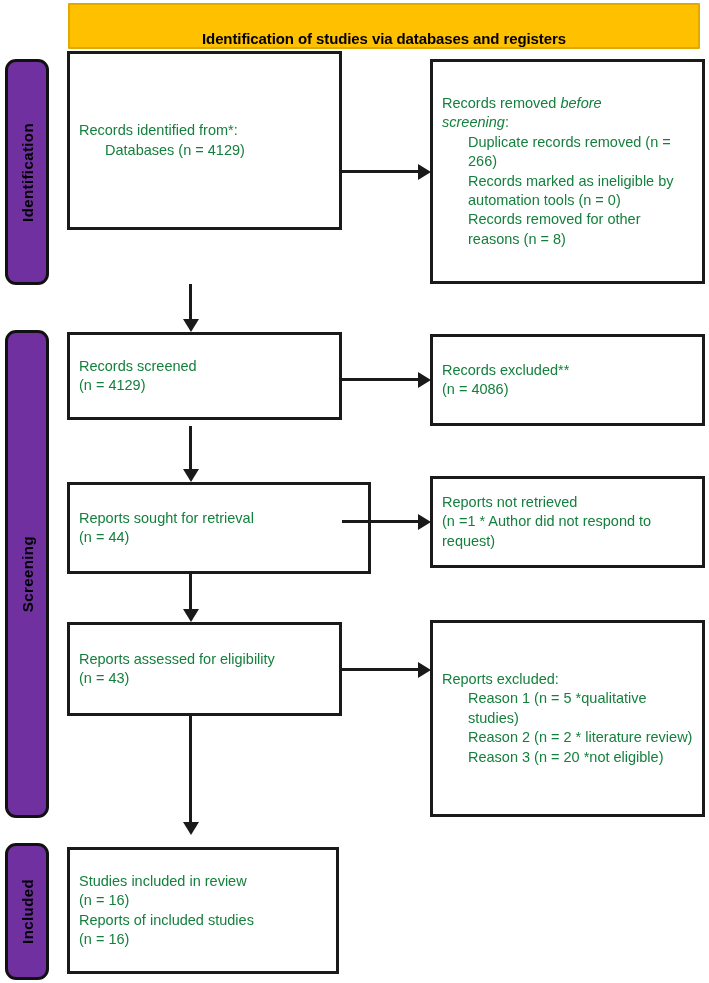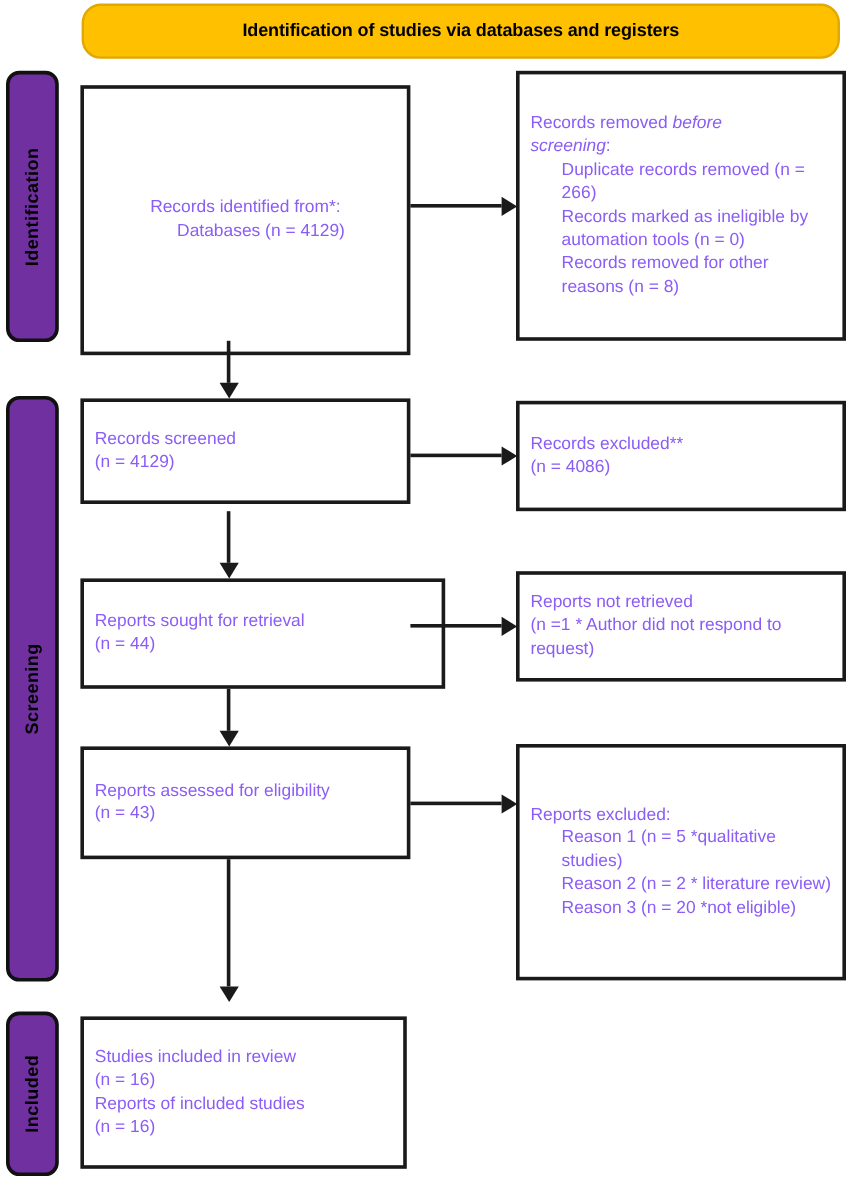--- a/index.html
+++ b/index.html
@@ -22,24 +22,24 @@
 
   
   .phase-banner {
     position: absolute;
     left: 68px;
     top: 3px;
     width: 632px;
     height: 46px;
     background: #FFC000;
     border: 2px solid #E0A800;
-    border-radius: 16px;
+    border-radius: 1px;
     box-sizing: border-box;
     display: flex;
-    align-items: center;
+    align-items: flex-end;
     justify-content: center;
   }
   .phase-banner-text {
     font-size: 15px;
     font-weight: bold;
     color: #000000;
     letter-spacing: -0.1px;
     text-align: center;
     line-height: 1.1;
   }
@@ -76,31 +76,31 @@
     background: #ffffff;
     border: 3px solid #1a1a1a;
     box-sizing: border-box;
     padding: 0 9px;
     display: flex;
     flex-direction: column;
     justify-content: center;
   }
   .box-text {
     font-size: 14.5px;
-    color: #8b5cf6;
+    color: #15803d;
     line-height: 1.34;
     white-space: pre-wrap;
   }
   .box-text.hang {
     padding-left: 26px;
   }
   .ital { font-style: italic; }
 
   
-  .box-identified      { left: 67px; top: 71px;  width: 275px; height: 225px; align-items: center; }
+  .box-identified      { left: 67px; top: 51px;  width: 275px; height: 179px; }
   .box-screened        { left: 67px; top: 332px; width: 275px; height: 88px;  }
   .box-sought          { left: 67px; top: 482px; width: 304px; height: 92px;  }
   .box-assessed        { left: 67px; top: 622px; width: 275px; height: 94px;  }
   .box-included        { left: 67px; top: 847px; width: 272px; height: 127px; }
 
   
   .box-removed         { left: 430px; top: 59px;  width: 275px; height: 225px; }
   .box-excluded        { left: 430px; top: 334px; width: 275px; height: 92px;  }
   .box-notretrieved    { left: 430px; top: 476px; width: 275px; height: 92px;  }
   .box-reportsexcluded { left: 430px; top: 620px; width: 275px; height: 197px; }

